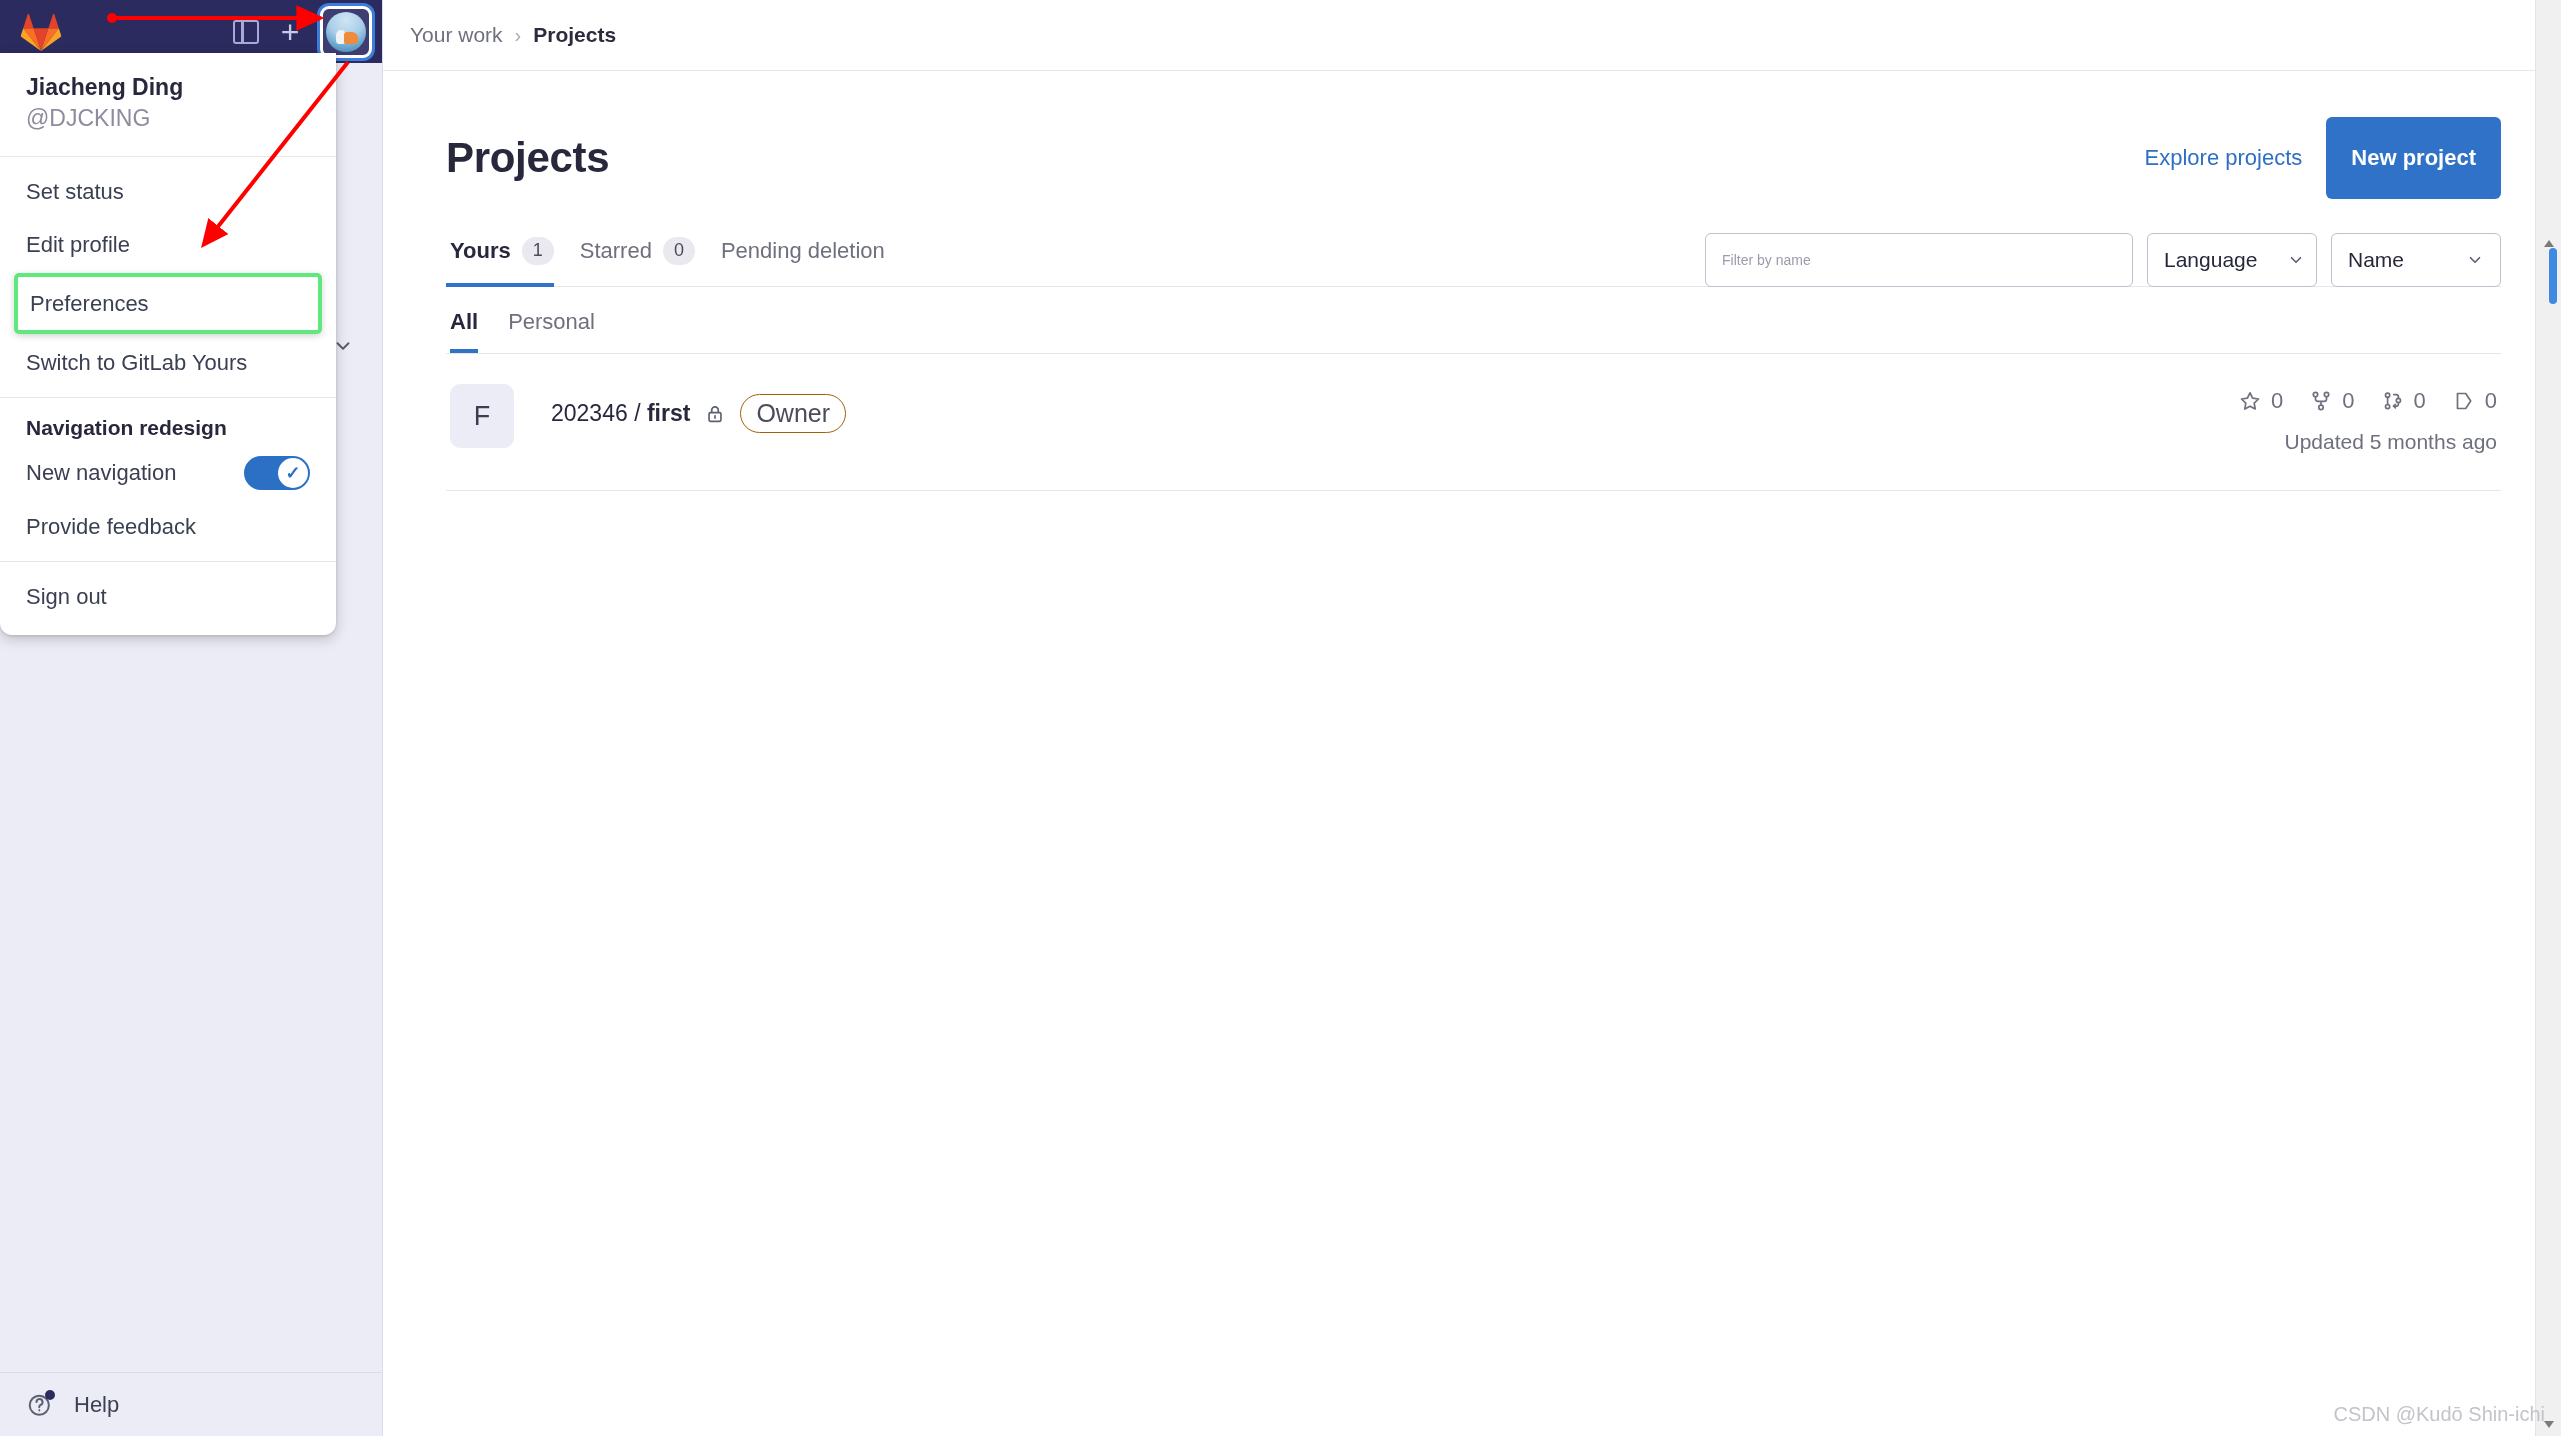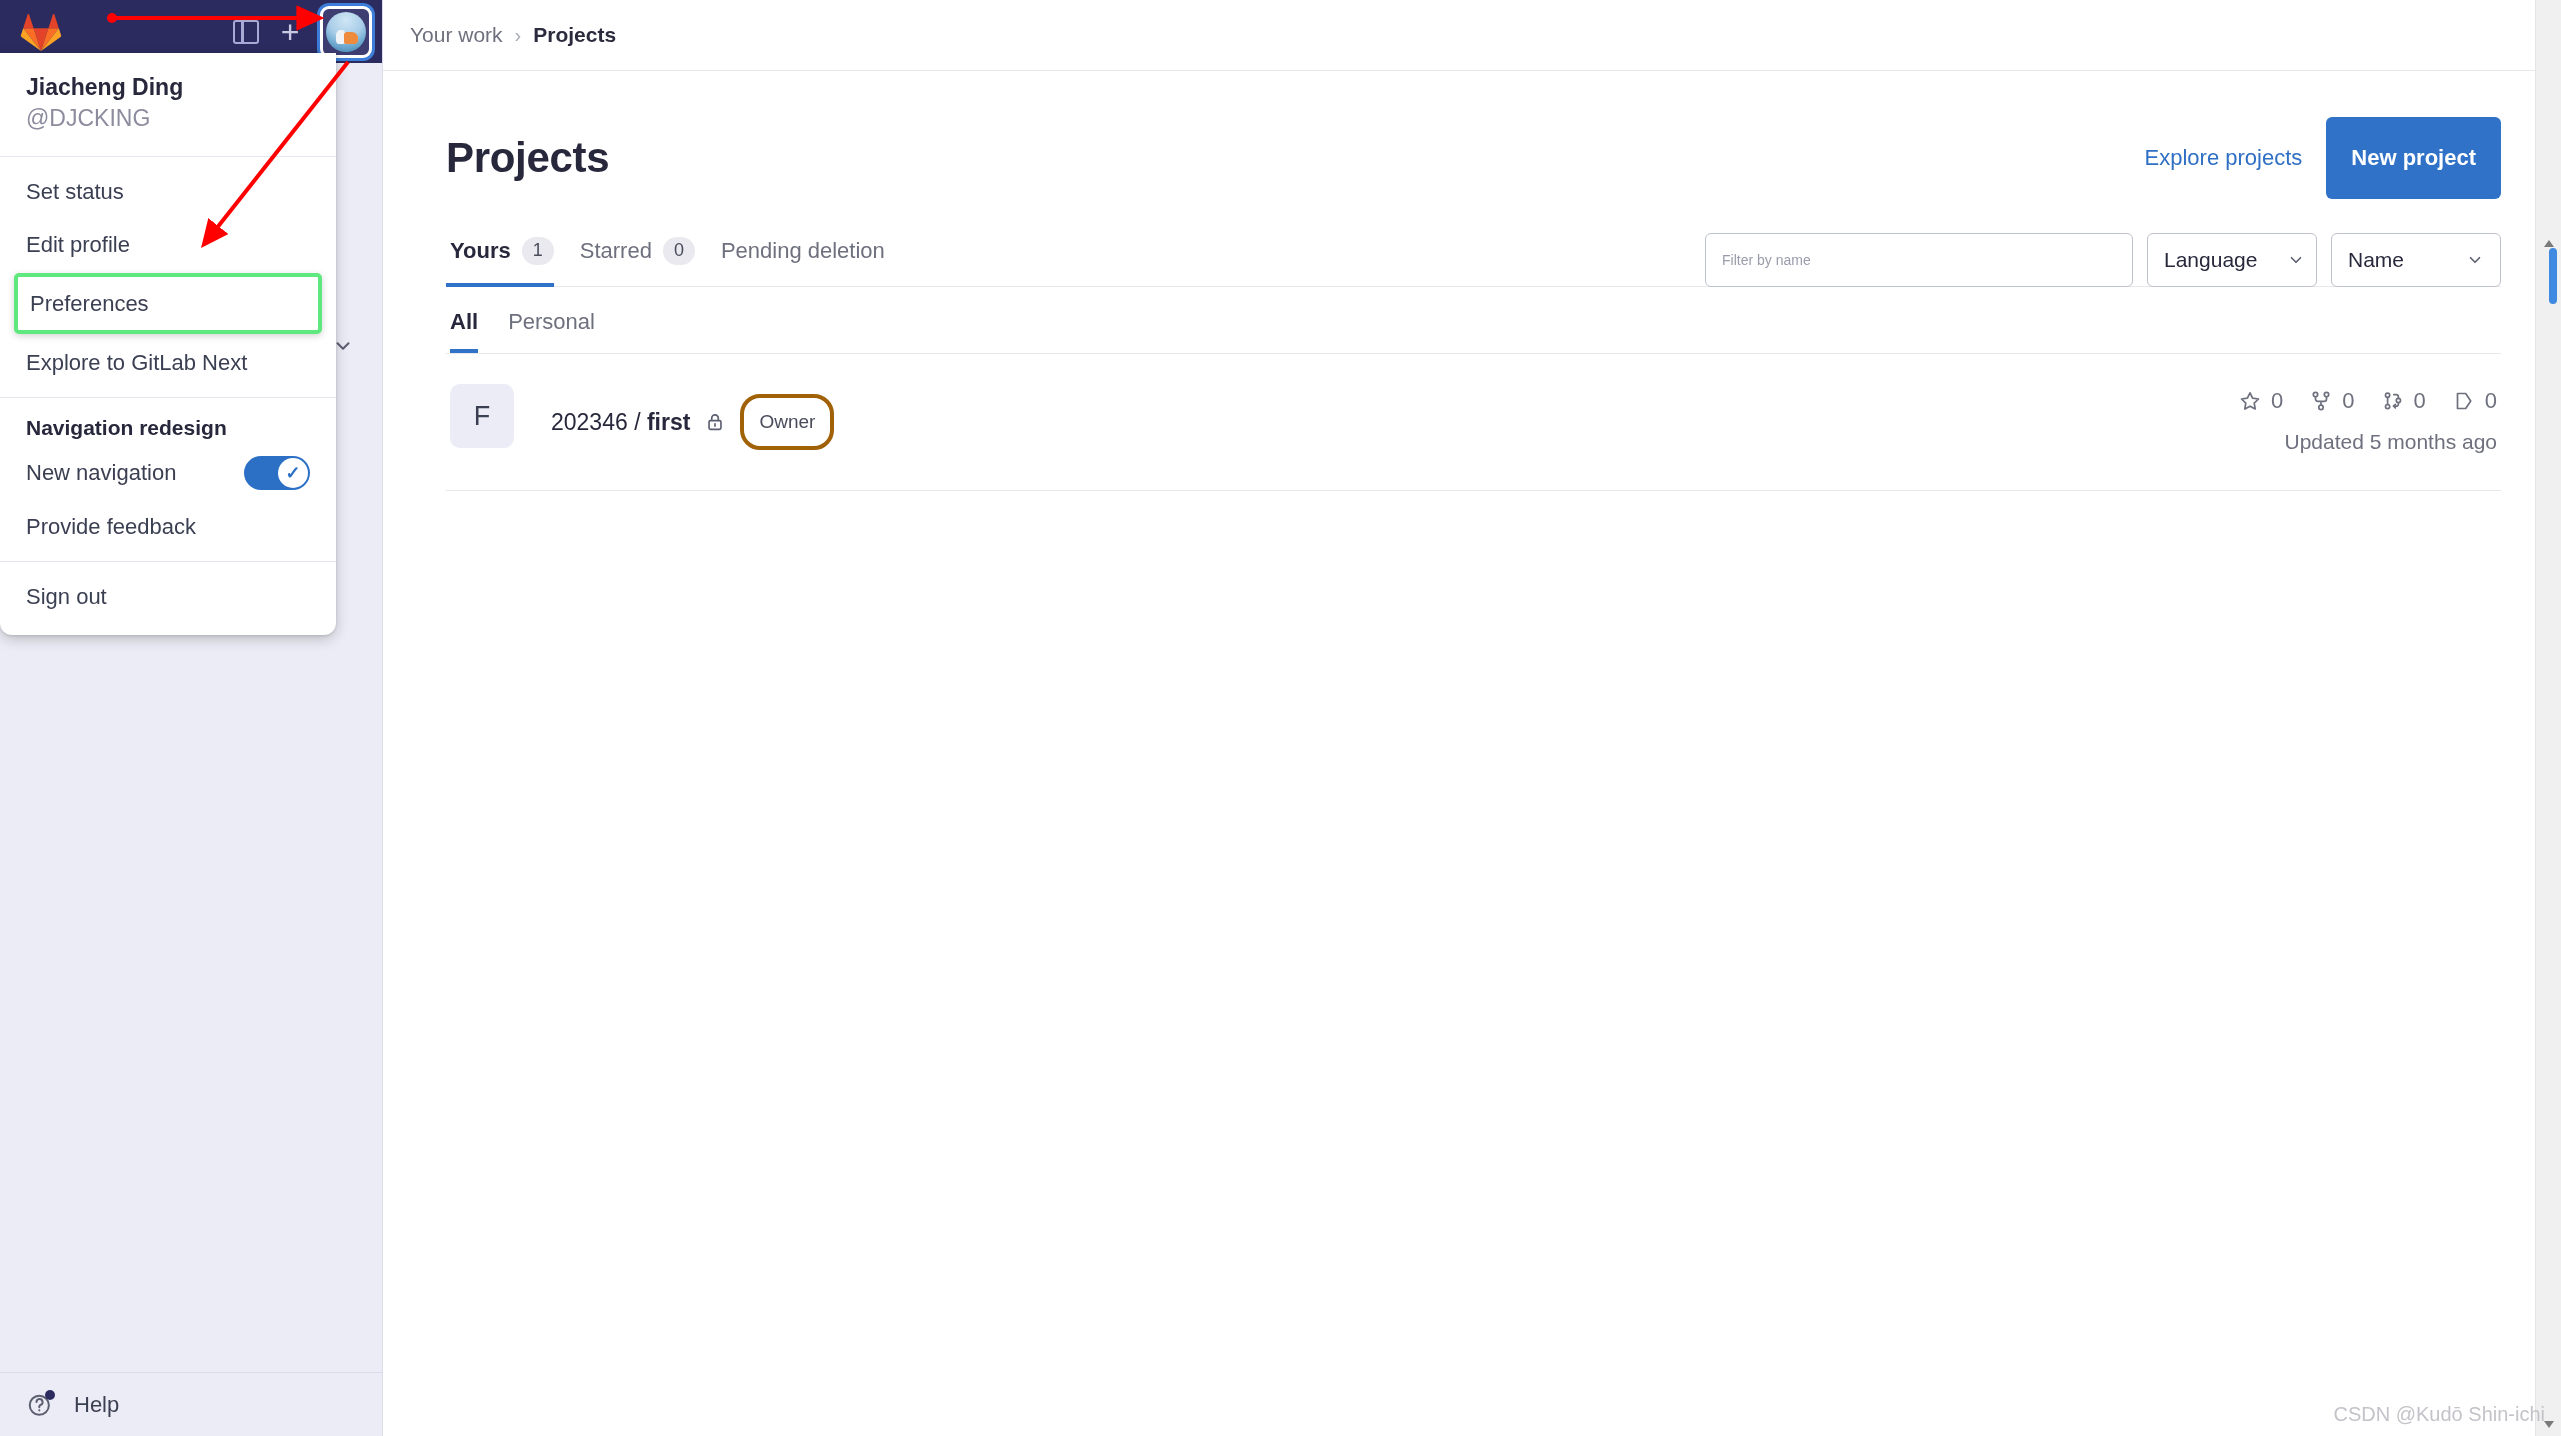--- a/index.html
+++ b/index.html
@@ -209,22 +209,22 @@
     width:64px;height:64px;border-radius:10px;background:#ececf6;
     display:flex;align-items:center;justify-content:center;
     font-size:27px;color:#3a3f52;flex:0 0 64px;
   }
   .proj-main { flex:1 1 auto; padding-left:37px; padding-top:10px; display:flex; align-items:center; gap:14px;}
   .proj-name { font-size:23px; color:#28283d; }
   .proj-name b { font-weight:700; }
   .lock-icon { width:22px;height:22px;color:#5b5f70; }
   .lock-icon svg { width:22px;height:22px;display:block; }
   .owner-badge {
-    border:4px solid #a16207; border-radius:20px; padding:13px 15px;
-    font-size:19px; color:#4a4c5c;
+    border:1px solid #a16207; border-radius:20px; padding:4px 15px;
+    font-size:25px; color:#4a4c5c;
   }
   .proj-right { text-align:right; padding-top:4px; }
   .stats { display:flex; align-items:center; justify-content:flex-end; gap:26px; color:#6e707e; font-size:22px; }
   .stat { display:flex; align-items:center; gap:9px; }
   .stat svg { width:24px; height:24px; display:block; }
   .updated { font-size:21px; color:#6e707e; margin-top:16px; }
 
   .watermark {
     position:absolute; right:16px; bottom:10px;
     font-size:20px; color:#c3c3c9;
@@ -355,21 +355,21 @@
     <div class="user-menu">
       <div class="um-header">
         <div class="um-name">Jiacheng Ding</div>
         <div class="um-handle">@DJCKING</div>
       </div>
       <div class="um-sep"></div>
       <div class="um-group">
         <div class="um-item">Set status</div>
         <div class="um-item">Edit profile</div>
         <div class="um-item highlight">Preferences</div>
-        <div class="um-item">Explore to GitLab Next</div>
+        <div class="um-item">Switch to GitLab Yours</div>
       </div>
       <div class="um-sep"></div>
       <div class="um-group">
         <div class="um-section-title">Navigation redesign</div>
         <div class="um-toggle-row">
           <span class="lbl">New navigation</span>
           <span class="toggle">
             <span class="knob">✓</span>
           </span>
         </div>

